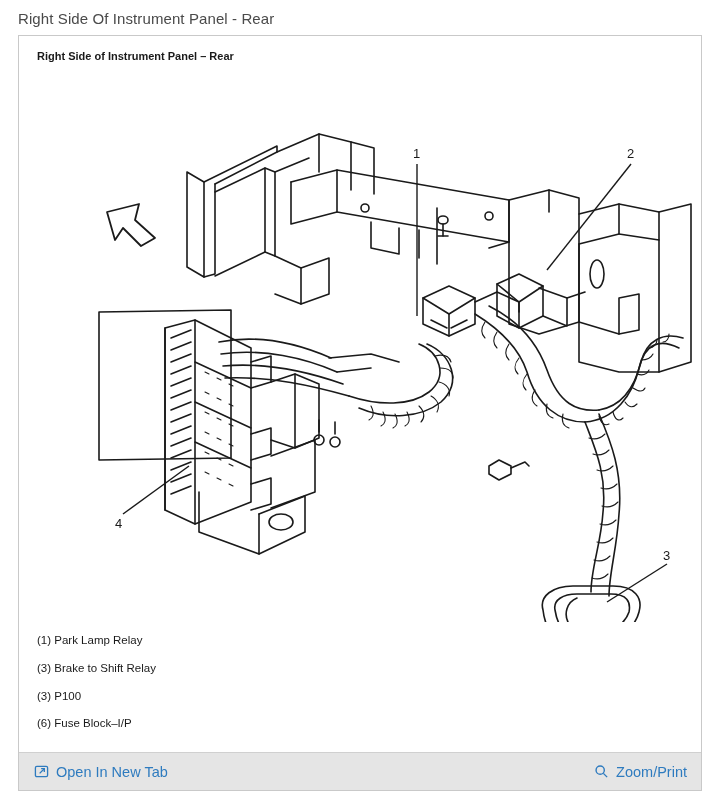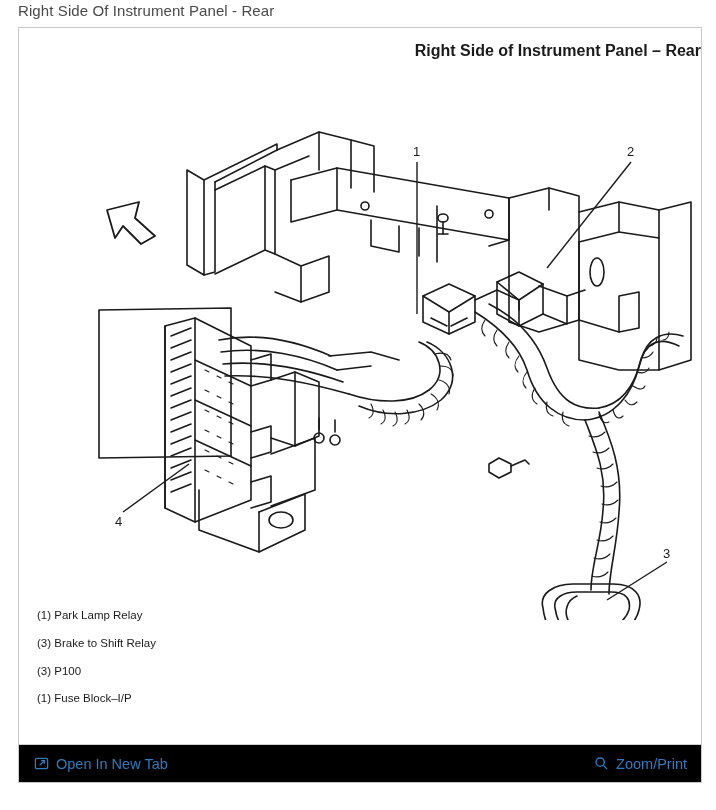--- a/index.html
+++ b/index.html
@@ -10,67 +10,66 @@
     width: 716px;
     height: 810px;
     background: #ffffff;
     font-family: "Liberation Sans", sans-serif;
     color: #222;
     overflow: hidden;
   }
   .page-title {
     font-size: 15px;
     color: #4a4a4a;
-    padding: 2px 0 8px 18px;
+    padding: 10px 0 8px 18px;
     font-weight: 400;
     letter-spacing: 0.1px;
   }
   .panel {
     margin: 0 14px 0 18px;
     border: 1px solid #c9c9c9;
     background: #ffffff;
     height: 756px;
     box-sizing: border-box;
     position: relative;
   }
   .panel-heading {
-    font-size: 16px;
+    font-size: 11px;
     font-weight: bold;
     color: #1a1a1a;
     padding: 14px 0 0 18px;
-    text-align: right;
   }
   .figure-wrap {
     position: relative;
     width: 100%;
     height: 560px;
   }
   .figure-wrap svg {
     display: block;
   }
   .legend {
     position: absolute;
     left: 18px;
-    bottom: 77px;
+    bottom: 60px;
     font-size: 11.5px;
     color: #1a1a1a;
     line-height: 1.1;
   }
   .legend-item {
     margin-bottom: 15px;
   }
   .legend-item:last-child { margin-bottom: 0; }
   .footer {
     position: absolute;
     left: 0;
     right: 0;
     bottom: 0;
     height: 38px;
     border-top: 1px solid #d0d0d0;
-    background: #000000;
+    background: #e5e5e5;
     display: flex;
     align-items: center;
     justify-content: space-between;
     padding: 0 14px 0 14px;
     box-sizing: border-box;
   }
   .footer-link {
     display: flex;
     align-items: center;
     gap: 7px;
@@ -297,21 +296,21 @@
         <text x="644" y="498">3</text>
         <text x="96" y="466">4</text>
       </g>
     </svg>
   </div>
 
   <div class="legend">
     <div class="legend-item">(1) Park Lamp Relay</div>
     <div class="legend-item">(3) Brake to Shift Relay</div>
     <div class="legend-item">(3) P100</div>
-    <div class="legend-item">(1) Fuse Block–I/P</div>
+    <div class="legend-item">(6) Fuse Block–I/P</div>
   </div>
 
   <div class="footer">
     <a class="footer-link">
       <span class="ficon">
         <svg width="15" height="15" viewBox="0 0 16 16" fill="none" stroke="#2e7bbf" stroke-width="1.4">
           <rect x="1.5" y="2.5" width="13" height="11" rx="1.5"></rect>
           <path d="M6 10 L11 5"></path>
           <path d="M7.6 5 L11 5 L11 8.4"></path>
         </svg>

